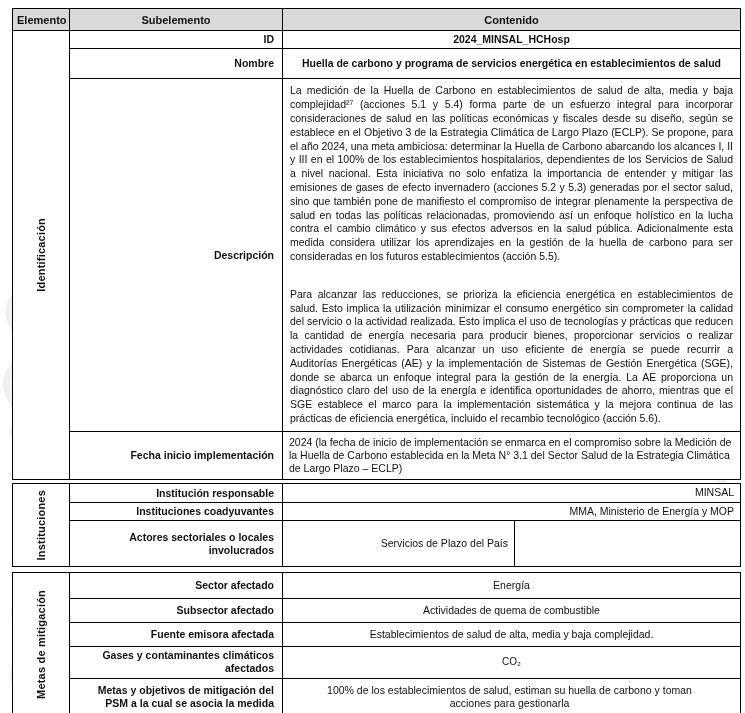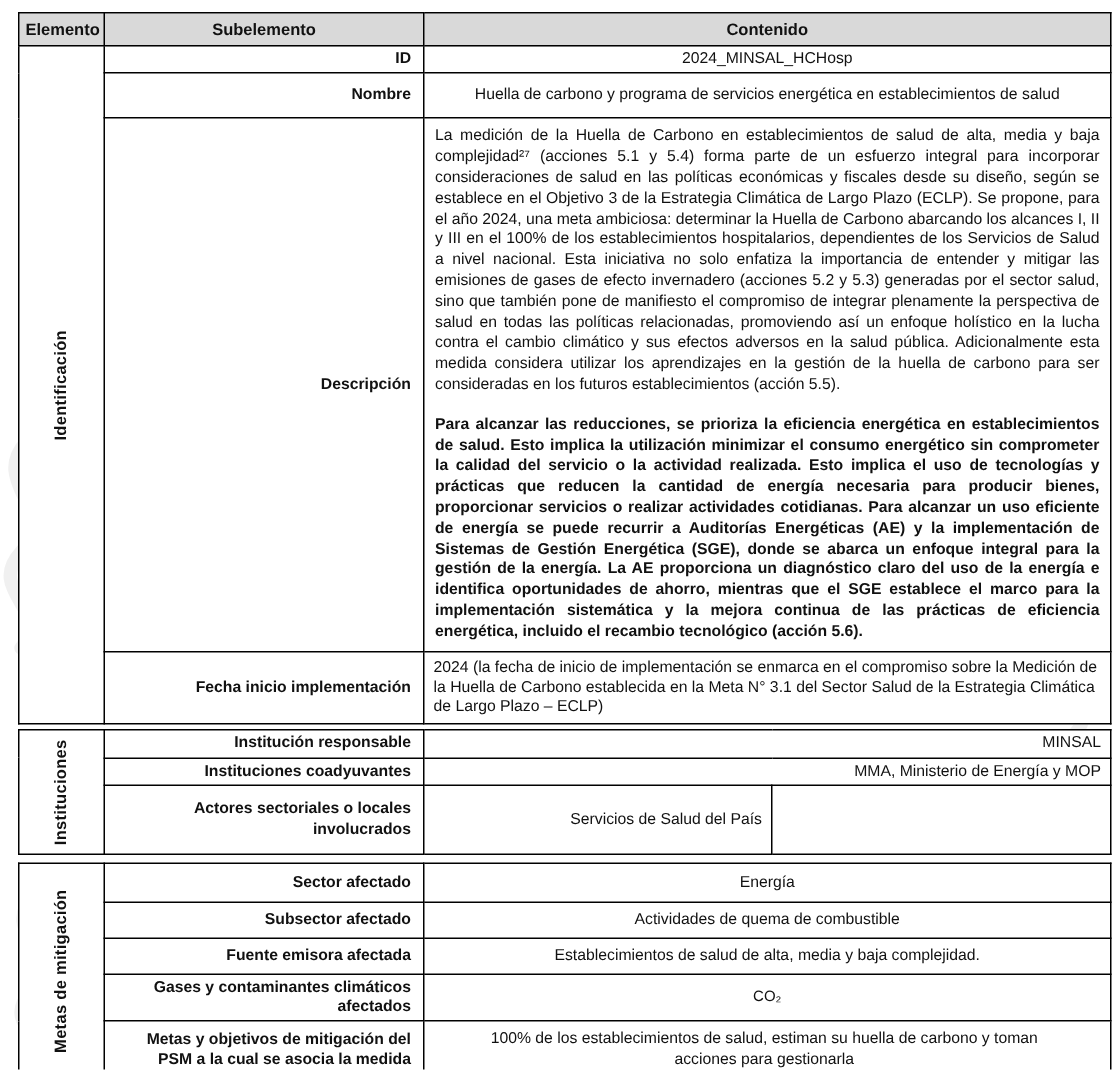--- a/index.html
+++ b/index.html
@@ -51,41 +51,41 @@
 
   .lbl {
     font-weight: bold;
     font-size: 10.5px;
     text-align: right;
     padding: 2px 8px;
     line-height: 1.25;
   }
 
   .val { font-size: 10.5px; padding: 2px 6px; line-height: 1.28; }
-  .bold { font-weight: normal; }
+  .bold { font-weight: bold; }
   .center { text-align: center; }
   .left { text-align: right; padding-left: 6px; }
 
   tr.r17 { height: 17px; }
   tr.r30 { height: 30px; }
   tr.r46 { height: 46px; }
   tr.r24 { height: 24px; }
   tr.r26 { height: 26px; }
   tr.r28 { height: 28px; }
   tr.r38 { height: 38px; }
 
   .desc {
     font-size: 10.5px;
     line-height: 13.8px;
     text-align: justify;
     padding: 5px 7px;
     vertical-align: top;
   }
   .desc p { margin: 0; }
-  .desc p + p { margin-top: 13px; font-weight: bold; }
+  .desc p + p { margin-top: 24px; }
 
   .fecha { font-size: 10.5px; line-height: 13.2px; padding: 4px 6px; }
 
   .co2 { font-size: 10px; }
 
   .watermark {
     position: absolute;
     pointer-events: none;
     opacity: 0.55;
   }
@@ -160,21 +160,21 @@
         </td>
         <td class="lbl">Institución responsable</td>
         <td class="val left" colspan="2">MINSAL</td>
       </tr>
       <tr class="r17">
         <td class="lbl">Instituciones coadyuvantes</td>
         <td class="val left" colspan="2">MMA, Ministerio de Energía y MOP</td>
       </tr>
       <tr class="r46">
         <td class="lbl">Actores sectoriales o locales involucrados</td>
-        <td class="val left">Servicios de Salud del País</td>
+        <td class="val left">Servicios de Plazo del País</td>
         <td class="val left"></td>
       </tr>
     </tbody>
   </table>
 
   <table class="doc-table gap5">
     <colgroup>
         <col class="c-elem">
         <col class="c-sub">
         <col class="c-cont">

